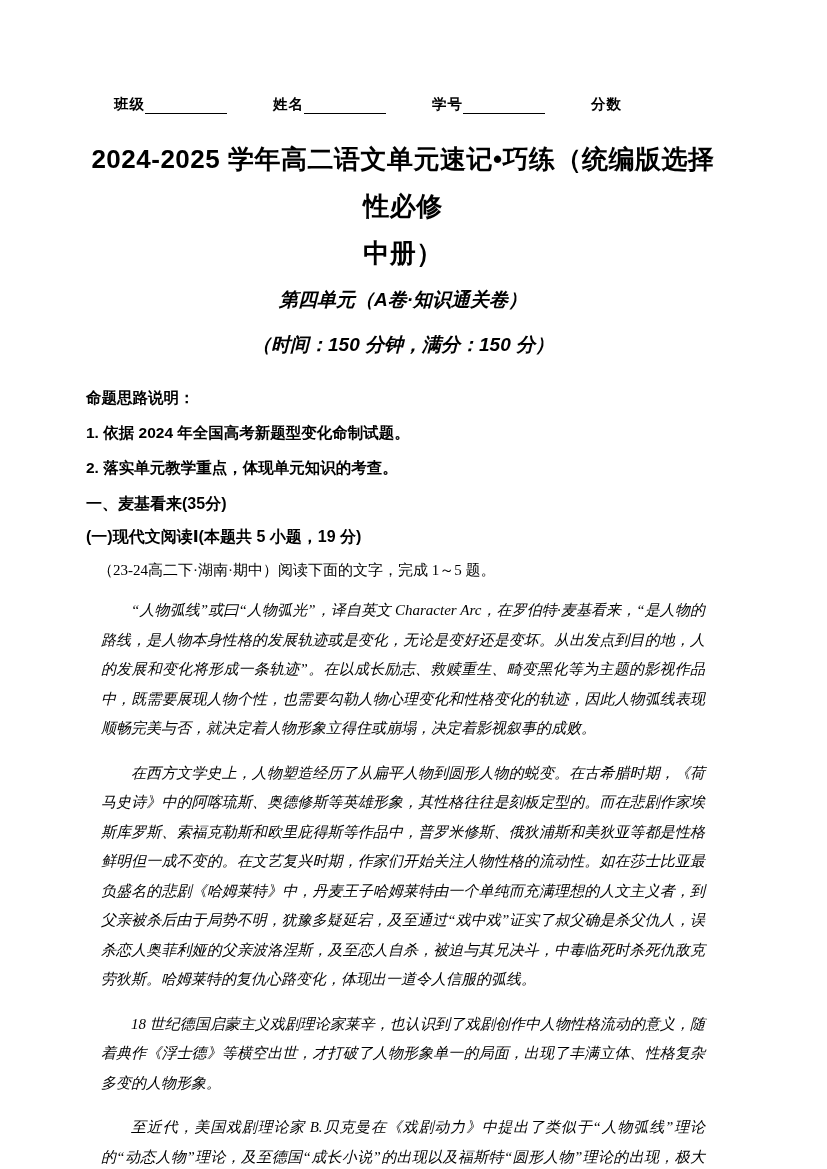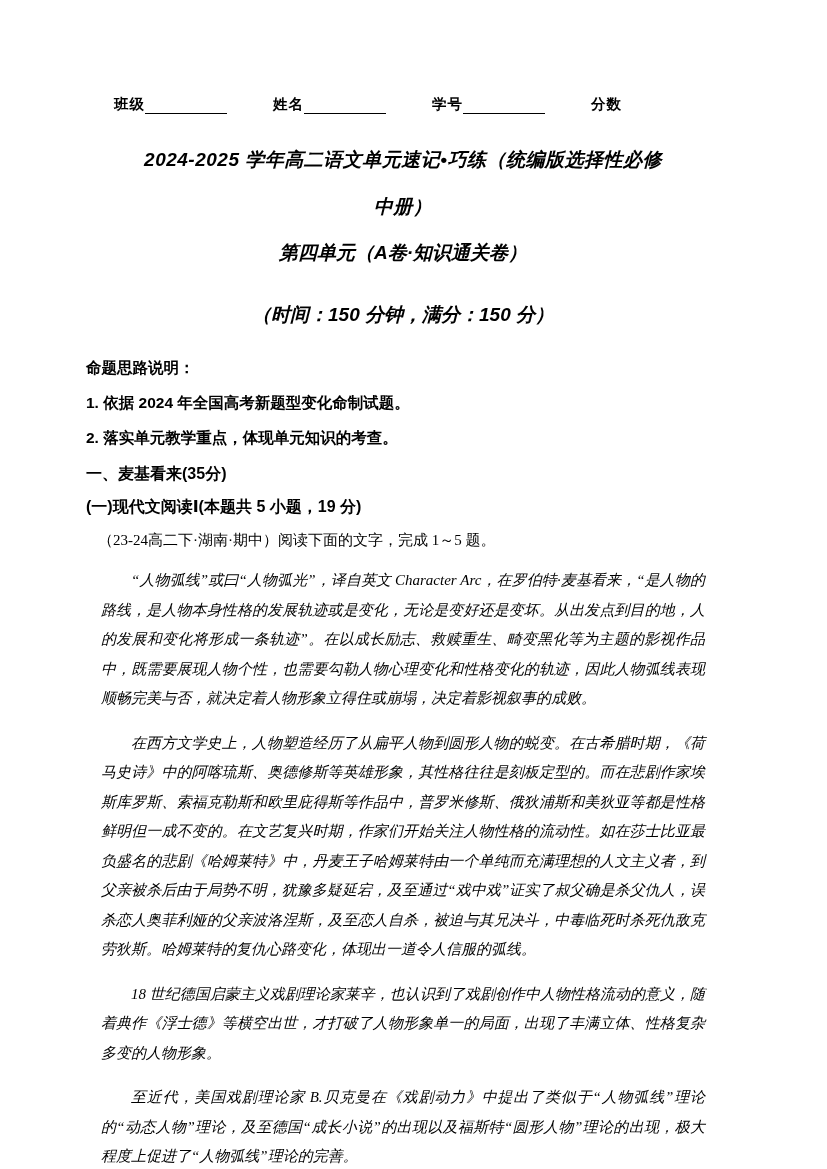--- a/index.html
+++ b/index.html
@@ -37,37 +37,36 @@
     width: 82px;
     height: 15px;
     border-bottom: 1.6px solid #000;
   }
   
   .title {
     margin: 22px 0 0 0;
     text-align: center;
     font-family: "Liberation Sans", "DejaVu Sans", sans-serif;
     font-weight: bold;
-    font-size: 19px;
+    font-size: 26px;
     line-height: 47px;
     letter-spacing: 0.5px;
-    font-style: italic;
   }
   .title span { display: block; }
   .subtitle, .exam-meta {
     margin: 0;
     text-align: center;
     font-family: "Liberation Sans", "DejaVu Sans", sans-serif;
     font-weight: bold;
     font-size: 19px;
     line-height: 26px;
     font-style: italic;
   }
   .subtitle { margin-top: 10px; }
-  .exam-meta { margin-top: 36px; }
+  .exam-meta { margin-top: 19px; }
   
   .note-head, .note, .sec {
     margin: 0;
     font-family: "Liberation Sans", "DejaVu Sans", sans-serif;
     font-weight: bold;
     font-size: 15.5px;
     line-height: 24px;
   }
   .note-head { margin-top: 28px; }
   .note { margin-top: 11px; }

